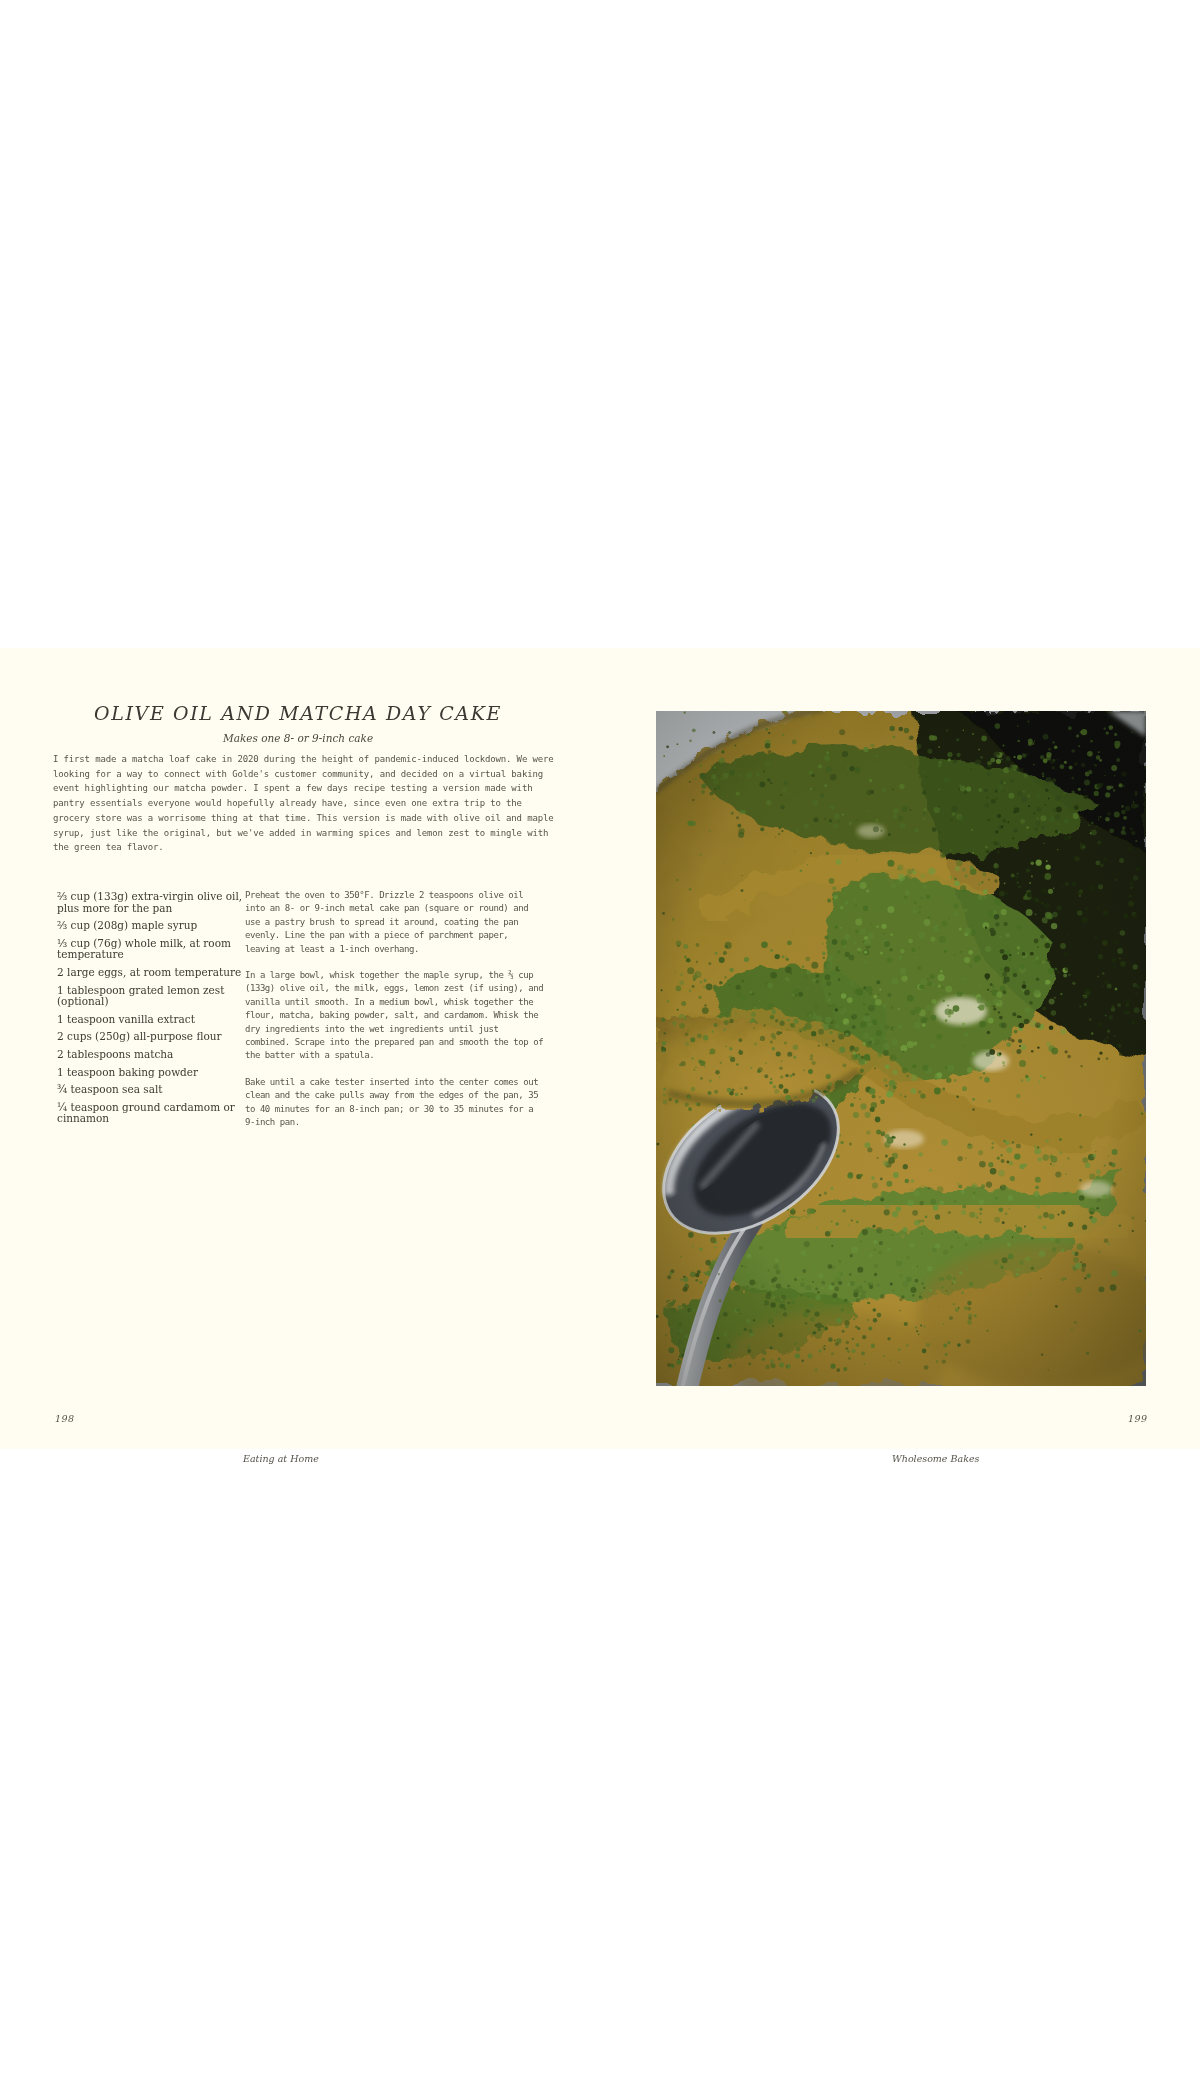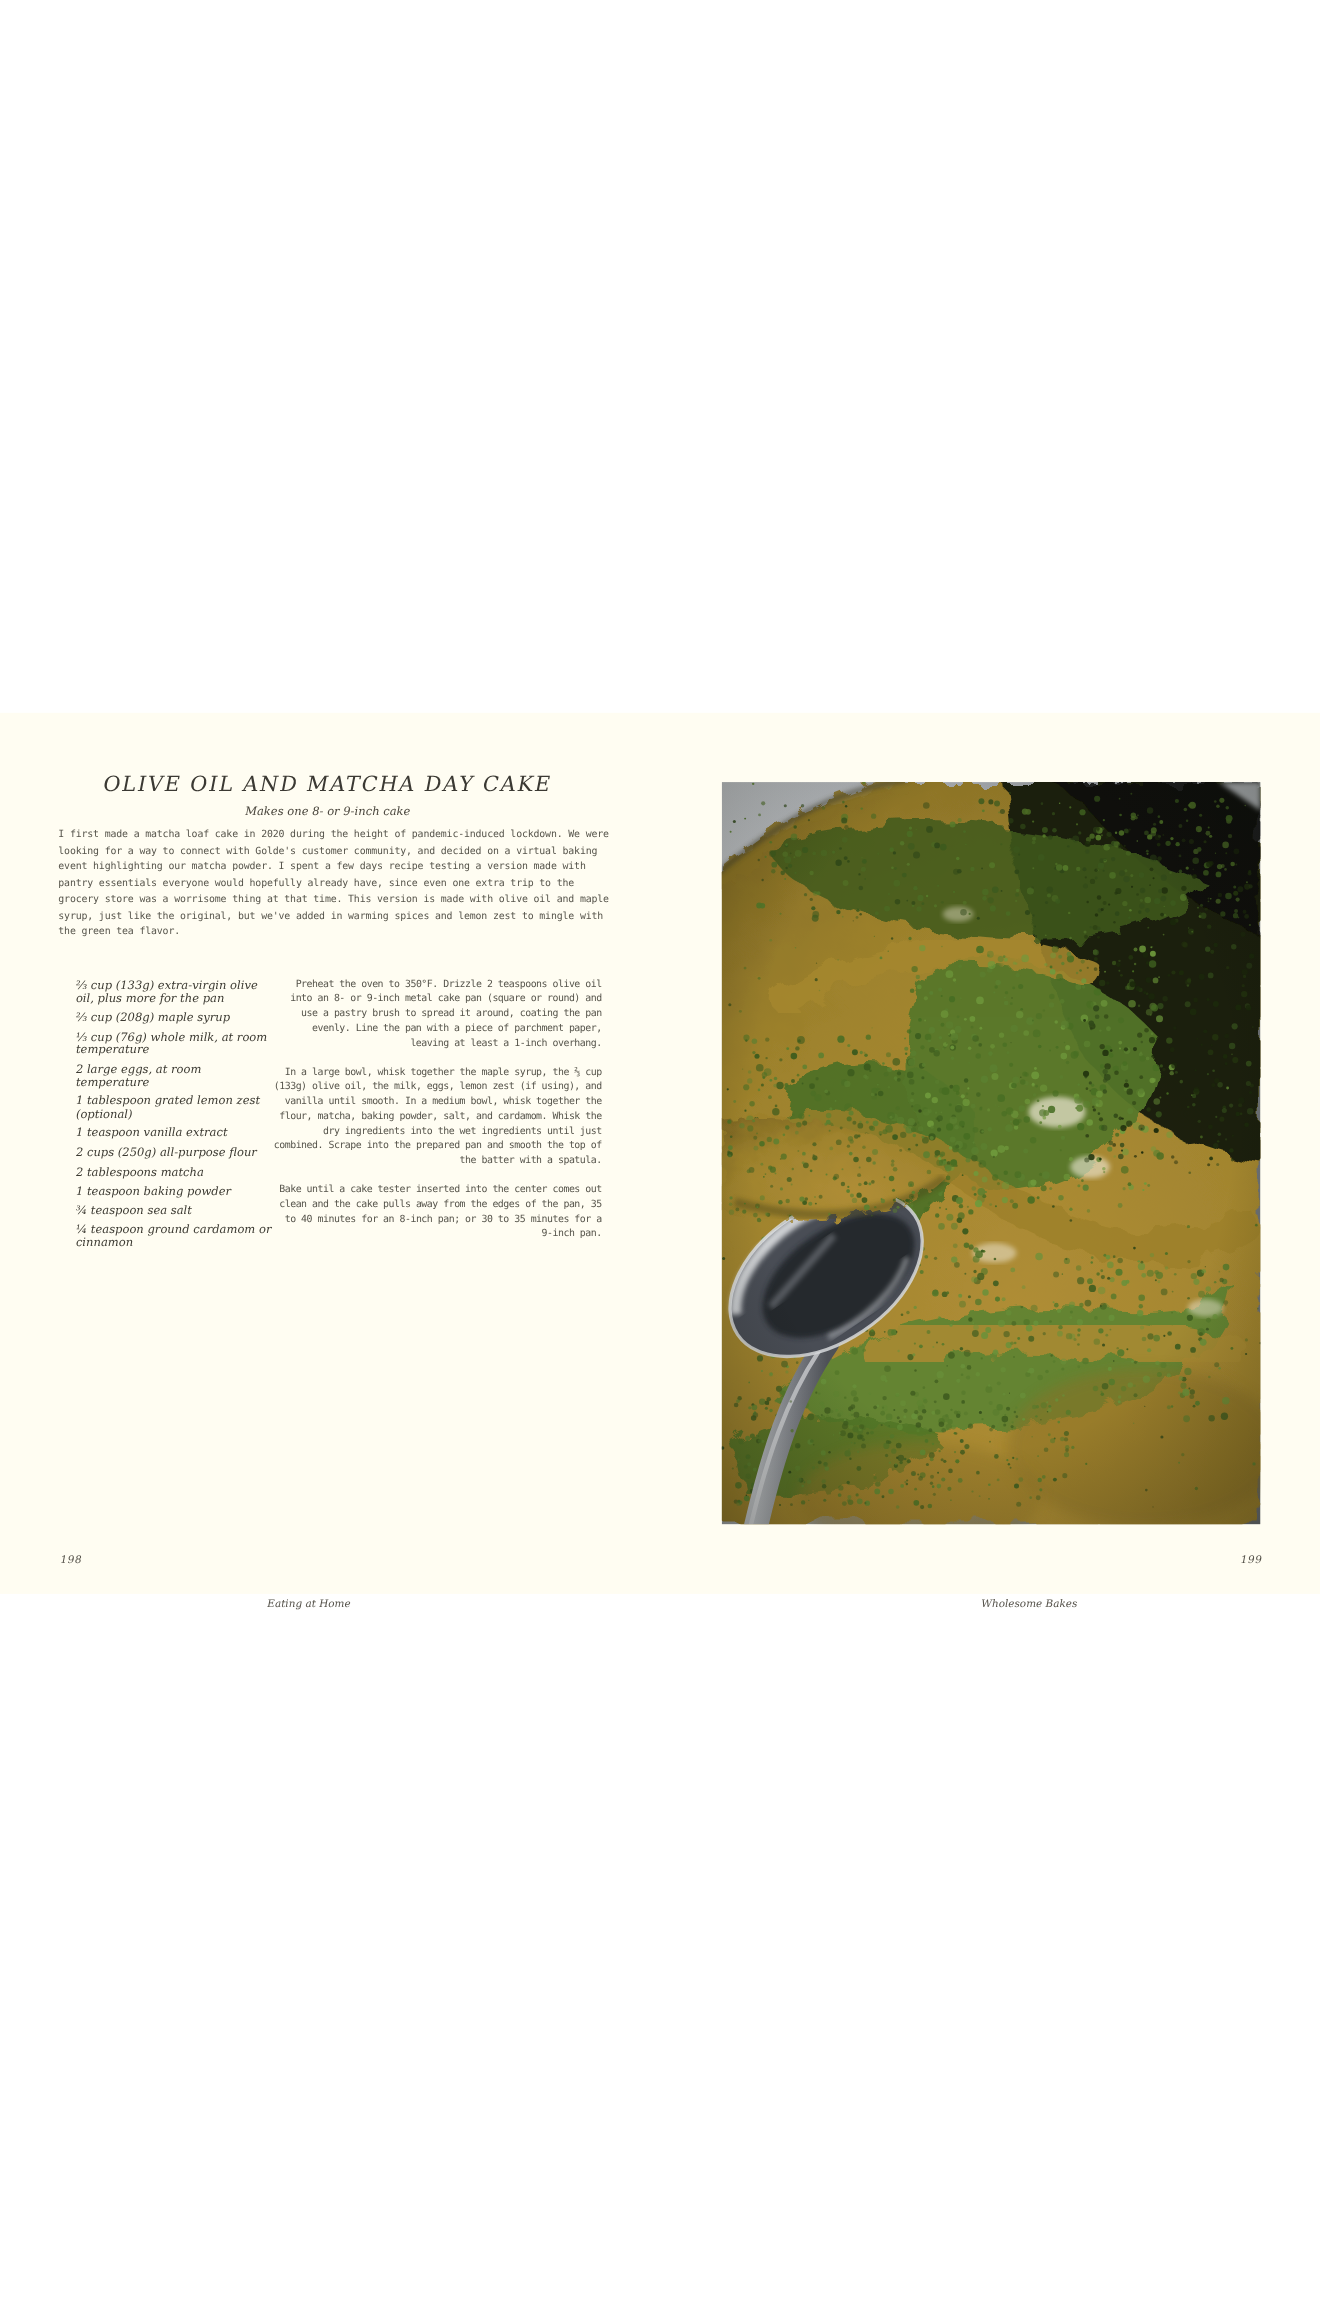--- a/index.html
+++ b/index.html
@@ -11,22 +11,22 @@
   .title{position:absolute;left:48px;top:54px;width:500px;margin:0;text-align:center;
          font-family:"DejaVu Serif",serif;font-style:italic;font-weight:normal;
          font-size:19px;letter-spacing:1.6px;color:#3b3933;}
   .yield{position:absolute;left:48px;top:84px;width:500px;text-align:center;
          font-family:"DejaVu Serif",serif;font-style:italic;font-size:10.5px;color:#4a463d;}
   .mono{font-family:"DejaVu Sans Mono",monospace;color:#56544b;}
   .intro{position:absolute;left:53px;top:104px;width:505px;margin:0;
          font-size:9px;line-height:14.7px;letter-spacing:-0.15px;}
   .ingredients{position:absolute;left:53px;top:243px;width:196px;}
   .ing{font-family:"DejaVu Serif",serif;font-size:10.5px;line-height:11.6px;
-       color:#3c3a32;margin:0 0 6px 16px;font-style:italic;}
-  .steps{position:absolute;left:245px;top:241px;width:302px;text-align:right;}
+       color:#3c3a32;margin:0 0 6px 4px;}
+  .steps{position:absolute;left:245px;top:241px;width:302px;}
   .step{margin:0 0 13px 0;font-size:9px;line-height:13.4px;letter-spacing:-0.45px;}
 
   
   .folio{position:absolute;top:765px;font-size:9.5px;color:#55524a;}
   .folio.num{font-family:"DejaVu Serif",serif;letter-spacing:0.5px;font-style:italic;}
   .folio.head{font-family:"DejaVu Serif",serif;font-style:italic;margin-top:40px;}
   .folio.n-left{left:55px;}
   .folio.h-left{left:243px;}
   .folio.h-right{left:892px;}
   .folio.n-right{left:1128px;}

